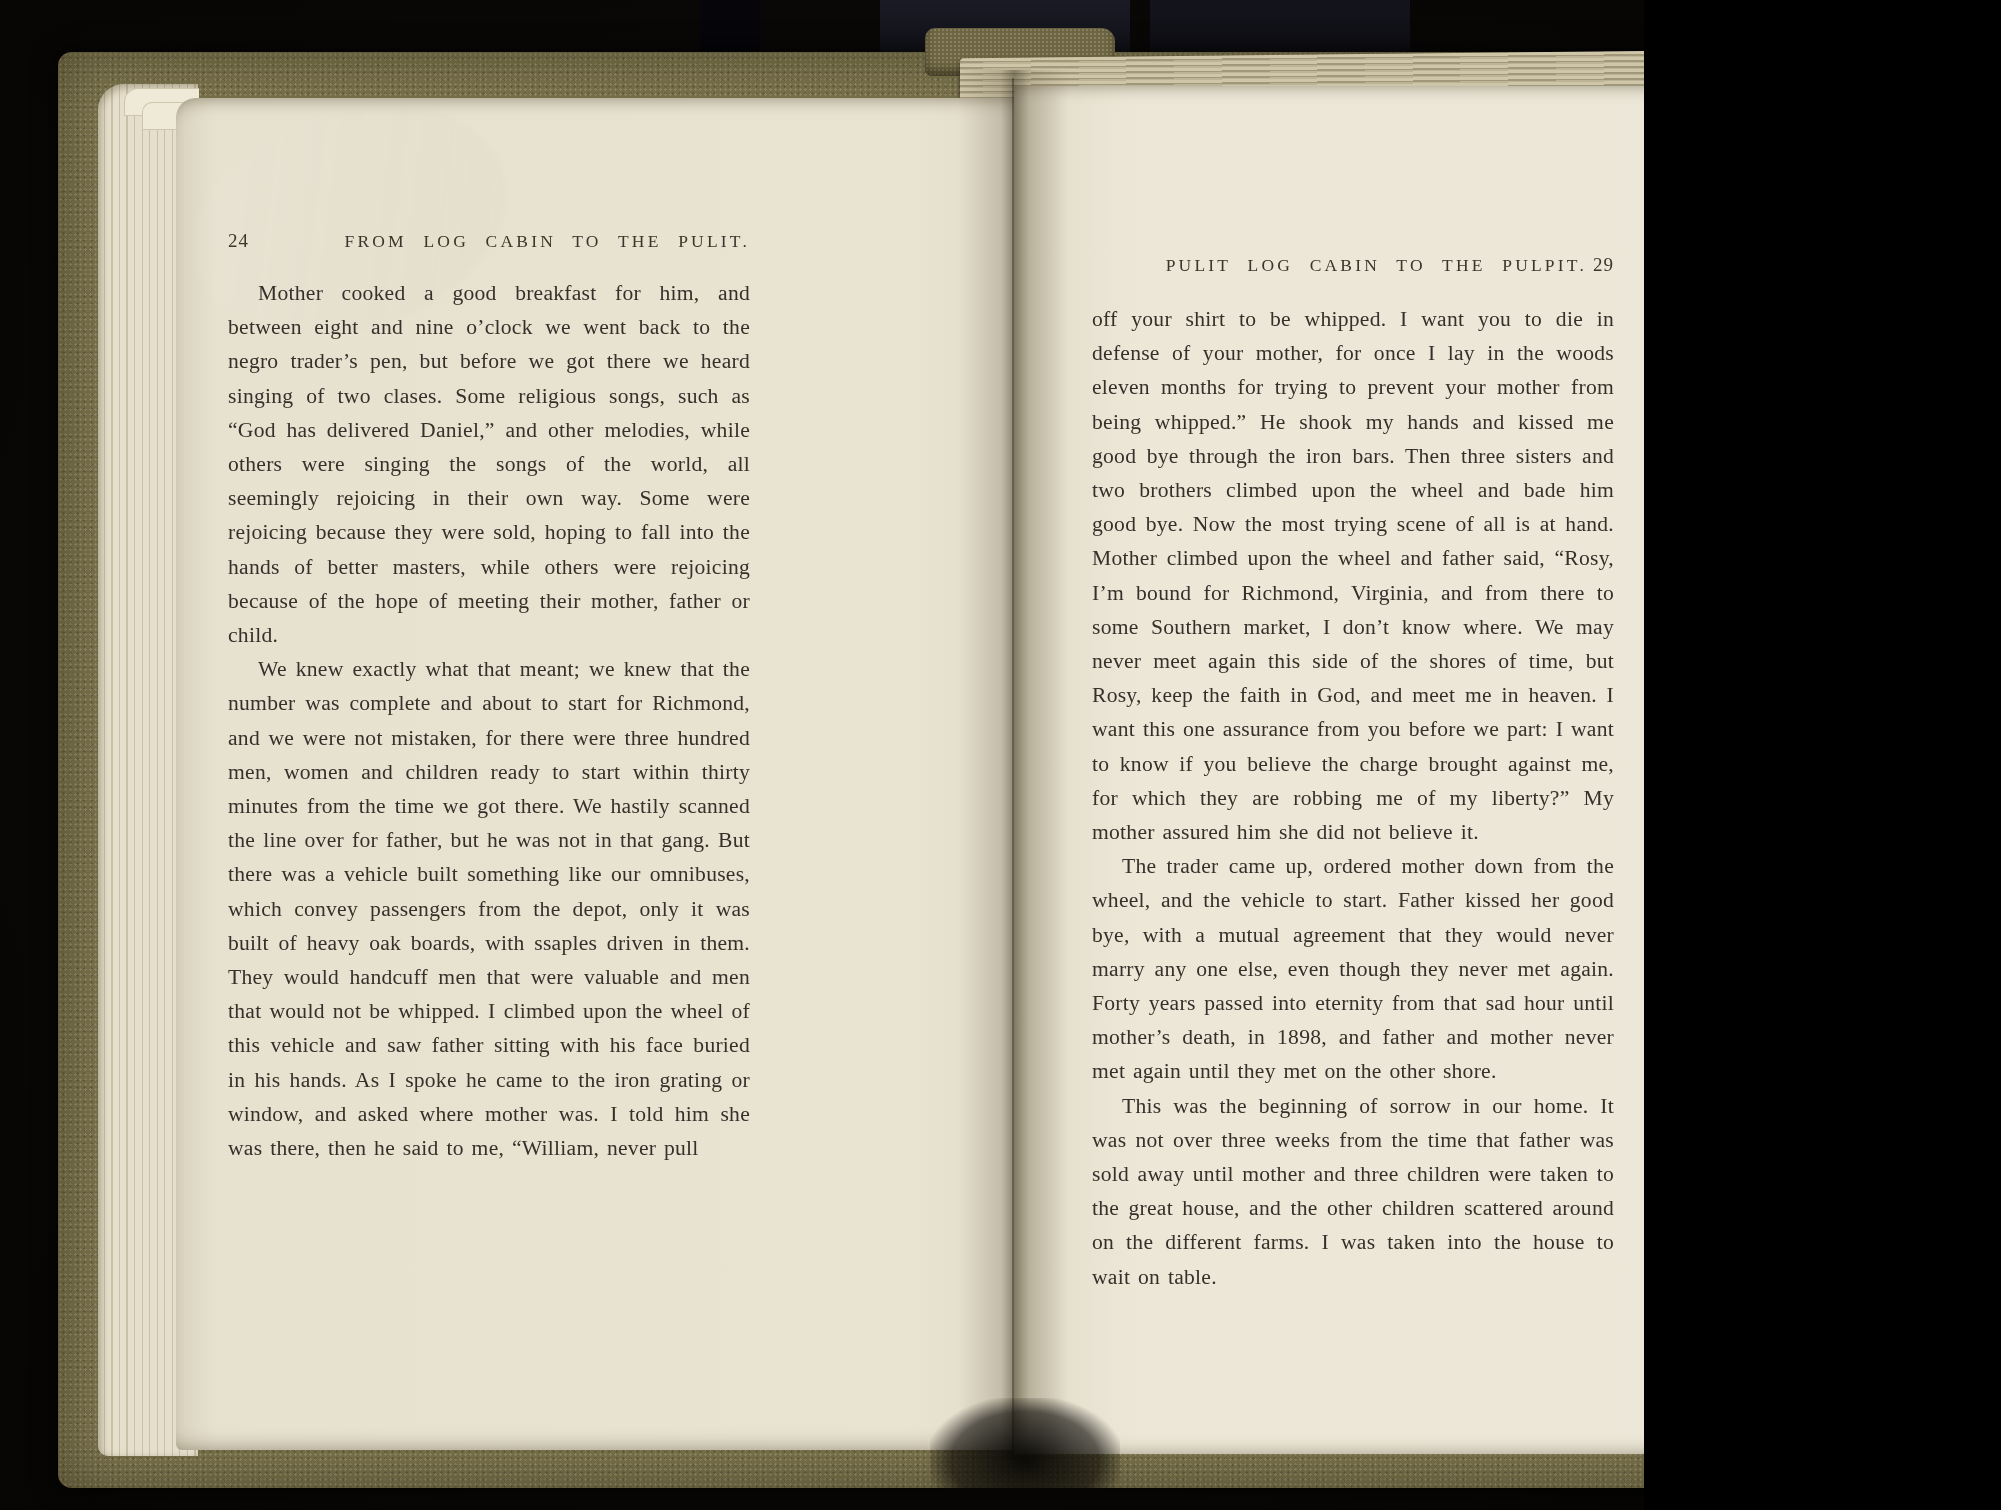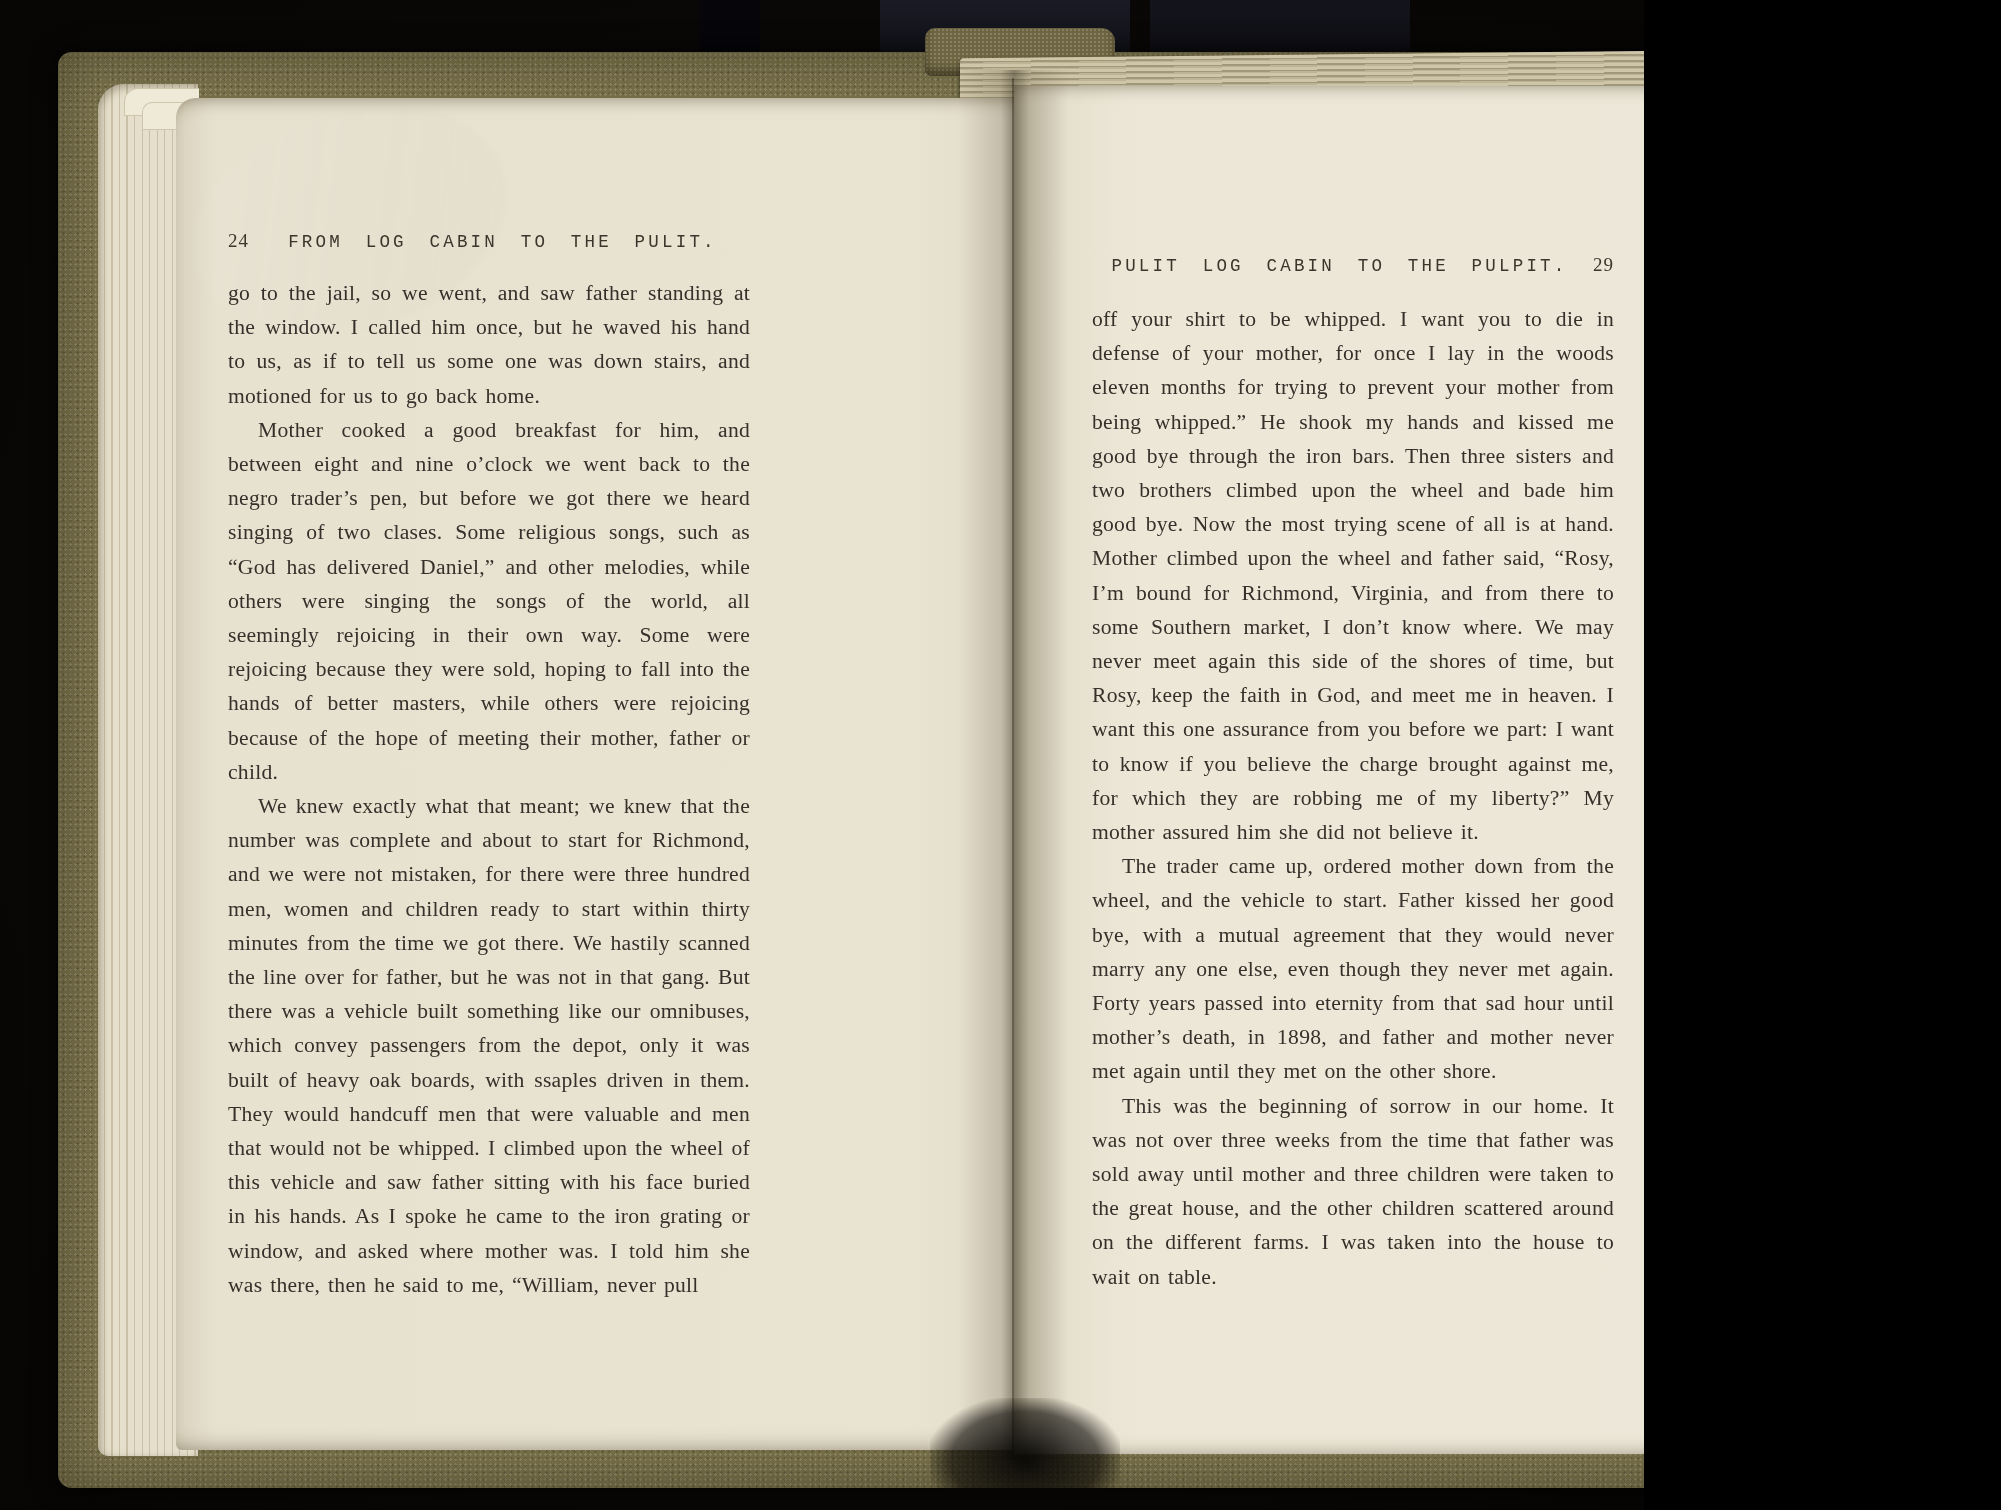--- a/index.html
+++ b/index.html
@@ -87,21 +87,21 @@
   .corner-fray{
     position:absolute;left:1862px;top:1420px;width:26px;height:42px;border-radius:40% 60% 50% 50%;
     background:radial-gradient(ellipse at 40% 40%,#c9763d 0%,#a85a28 55%,rgba(120,60,20,0) 80%);
     opacity:0.85;
   }
   
   .text-col{position:absolute;color:#35312a;}
   .text-col .head-row{display:flex;align-items:baseline;}
   .running-head{
     font-size:17.5px;letter-spacing:3.2px;word-spacing:9px;color:#3b362c;
-    flex:1;text-align:center;white-space:nowrap;font-family:Liberation Mono, monospace;
+    flex:1;text-align:right;white-space:nowrap;
   }
   .pagenum{font-size:19px;color:#3b362c;letter-spacing:1px;}
   .pagenum.left{margin-right:6px;}
   .pagenum.right{margin-left:6px;}
   .body-text{font-size:21.6px;line-height:34.2px;text-align:justify;word-spacing:2.2px;letter-spacing:0.25px;}
   .body-text p{margin:0;text-indent:30px;}
   .body-text p.cont{text-indent:0;}
   .col-left{left:228px;top:230px;width:522px;}
   .col-left .body-text{margin-top:24px;}
   .col-right{left:1092px;top:254px;width:522px;}
@@ -137,21 +137,20 @@
   <div class="gutter-line"></div>
   <div class="gutter-bottom"></div>
   <div class="corner-fray"></div>
 
   <div class="text-col col-left">
     <div class="head-row">
       <span class="pagenum left">24</span>
       <span class="running-head">FROM LOG CABIN TO THE PULIT.</span>
     </div>
     <div class="body-text">
-      <p class="cont">go to the jail, so we went, and saw father standing at the window.  I called him once, but he waved his hand to us, as if to tell us some one was down stairs, and motioned for us to go back home.</p>
       <p>Mother cooked a good breakfast for him, and between eight and nine o’clock we went back to the negro trader’s pen, but before we got there we heard singing of two clases.  Some religious songs, such as “God has delivered Daniel,” and other melodies, while others were singing the songs of the world, all seemingly rejoicing in their own way.  Some were rejoicing because they were sold, hoping to fall into the hands of better masters, while others were rejoicing because of the hope of meeting their mother, father or child.</p>
       <p>We knew exactly what that meant; we knew that the number was complete and about to start for Richmond, and we were not mistaken, for there were three hundred men, women and children ready to start within thirty minutes from the time we got there.  We hastily scanned the line over for father, but he was not in that gang.  But there was a vehicle built something like our omnibuses, which convey passengers from the depot, only it was built of heavy oak boards, with ssaples driven in them.  They would handcuff men that were valuable and men that would not be whipped.  I climbed upon the wheel of this vehicle and saw father sitting with his face buried in his hands.  As I spoke he came to the iron grating or window, and asked where mother was.  I told him she was there, then he said to me, “William, never pull</p>
     </div>
   </div>
 
   <div class="text-col col-right">
     <div class="head-row">
       <span class="running-head">PULIT LOG CABIN TO THE PULPIT.</span>
       <span class="pagenum right">29</span>
     </div>

